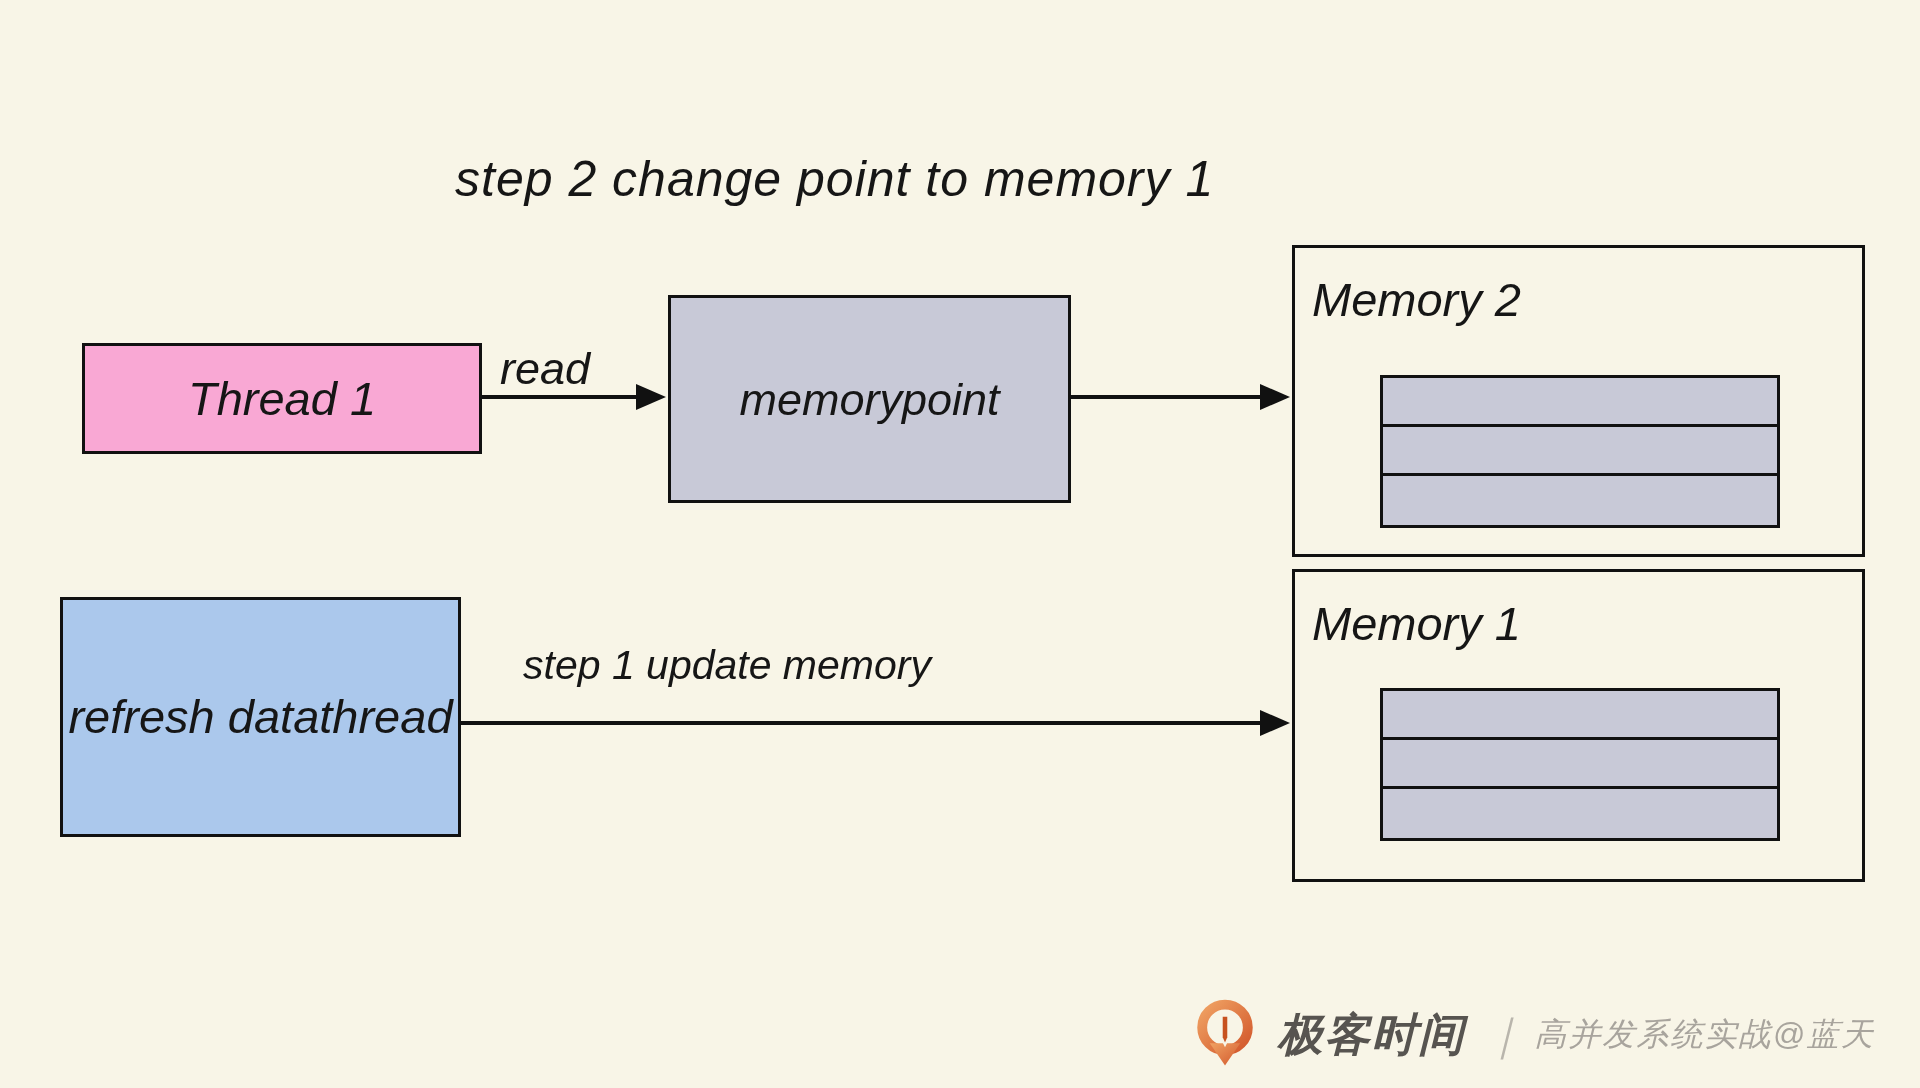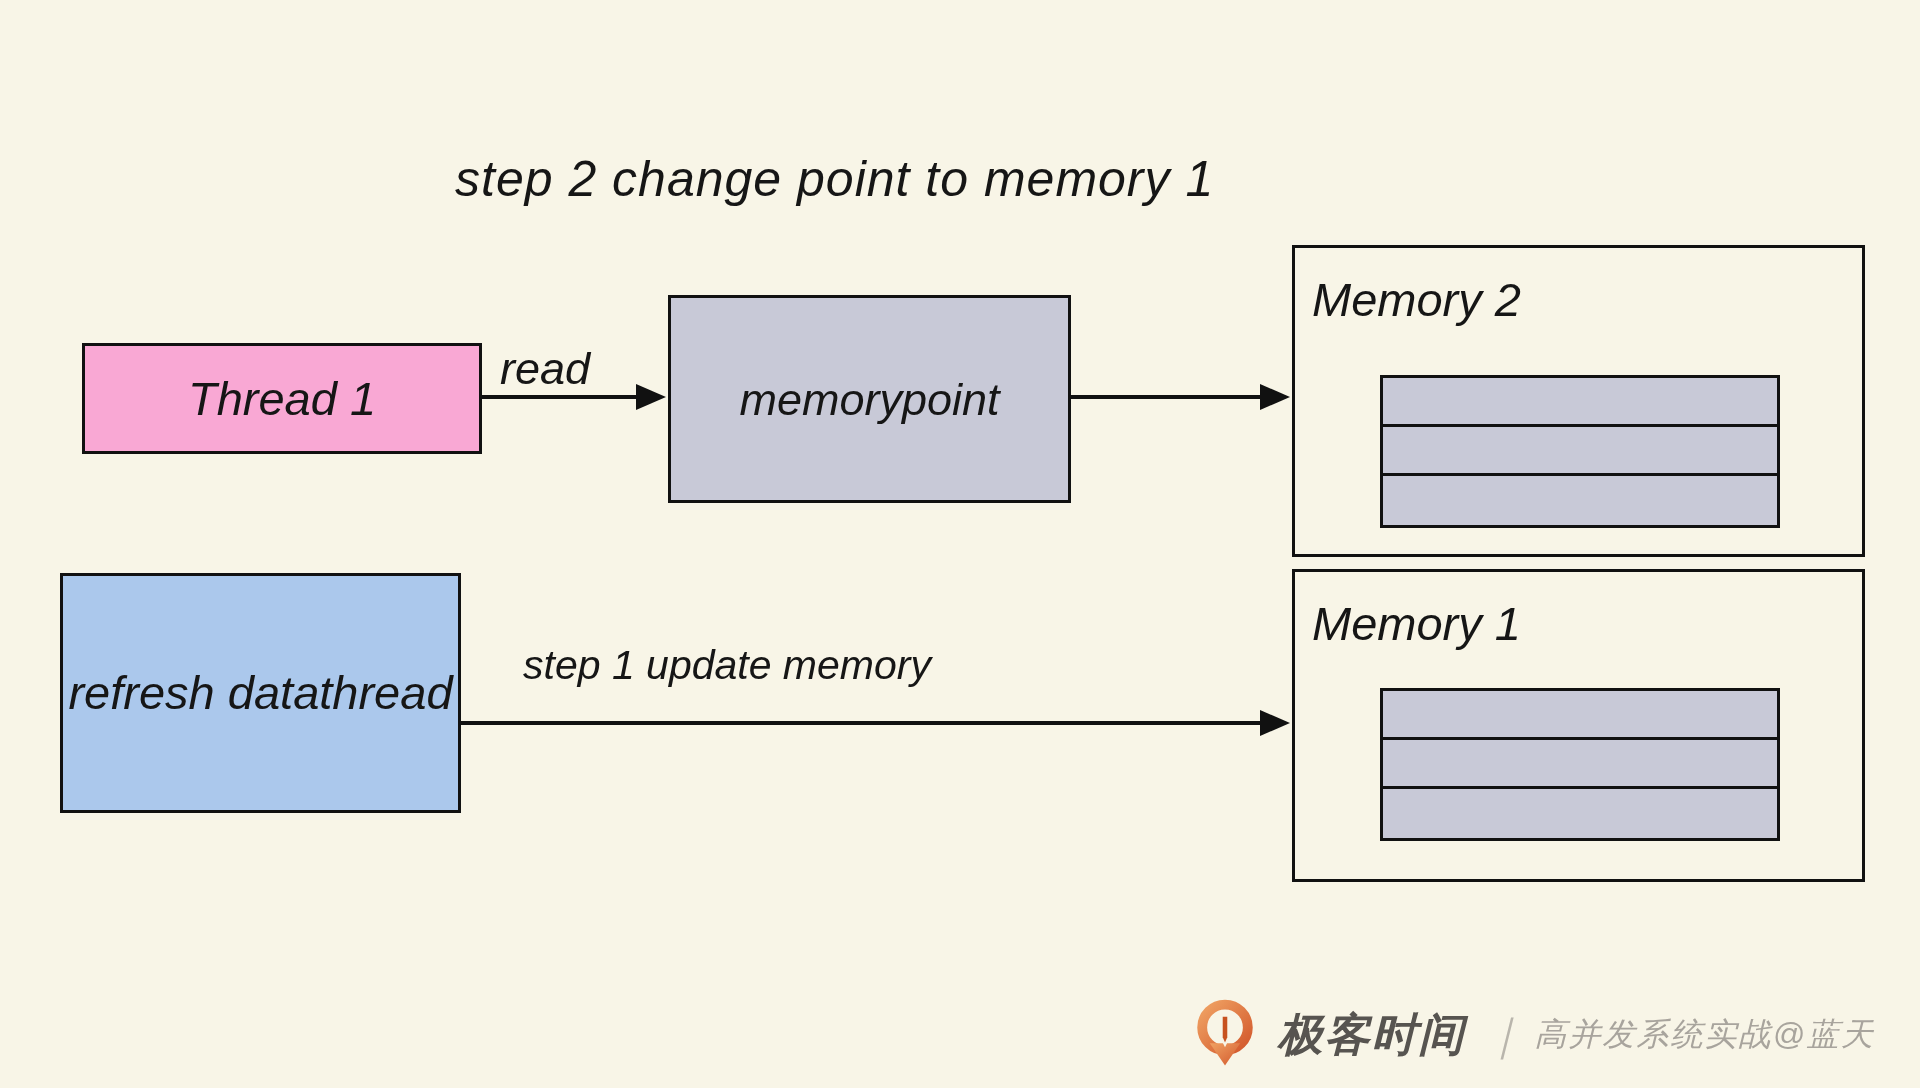--- a/index.html
+++ b/index.html
@@ -24,21 +24,21 @@
     border: 3px solid #111;
     display: flex;
     flex-direction: row;
     align-items: center;
     justify-content: center;
     text-align: center;
   }
   .node .line { font-size: 47px; line-height: 64px; white-space: nowrap; }
 
   .thread1 { left: 82px; top: 343px; width: 400px; height: 111px; background: #f9a8d4; }
-  .refresh { left: 60px; top: 573px; width: 401px; height: 240px; background: #abc8ec; }
+  .refresh { left: 60px; top: 597px; width: 401px; height: 240px; background: #abc8ec; }
   .mps     { left: 668px; top: 295px; width: 403px; height: 208px; background: #c8c9d7; }
   .mps .line { font-size: 45px; line-height: 63px; }
 
   .mem-box {
     border: 3px solid #111;
     background: transparent;
   }
   .mem2 { left: 1292px; top: 245px; width: 573px; height: 312px; }
   .mem1 { left: 1292px; top: 569px; width: 573px; height: 313px; }
   .mem-label {

